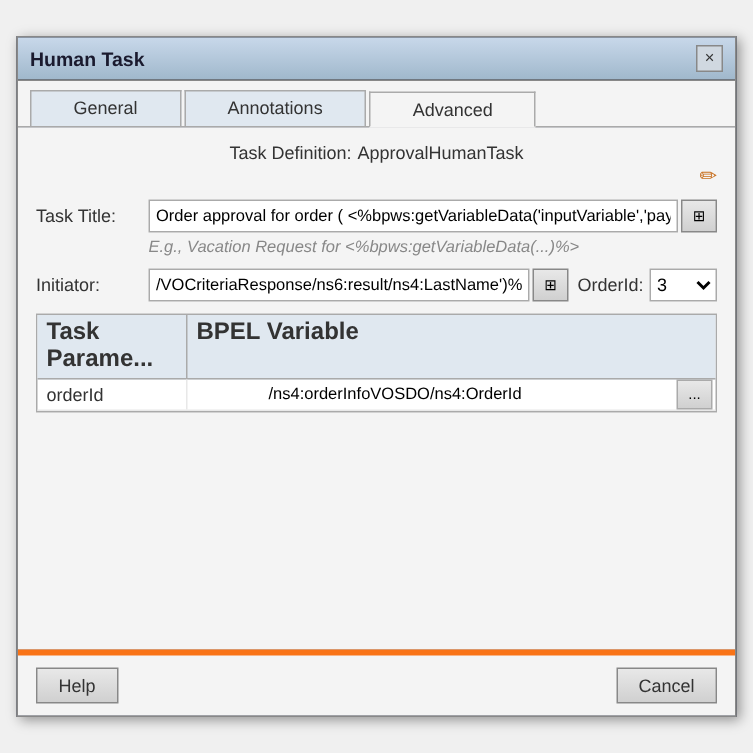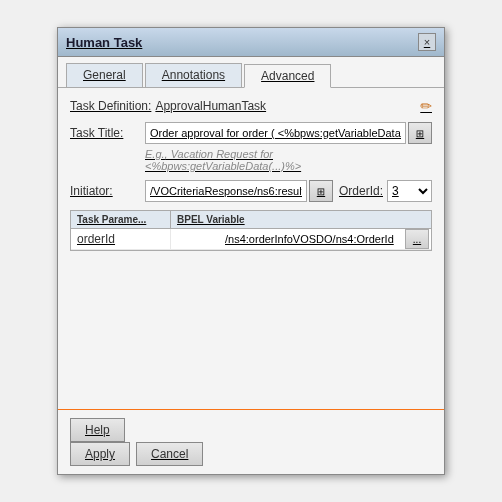--- a/index.html
+++ b/index.html
@@ -7,25 +7,24 @@
       font-family: Arial, sans-serif;
       font-size: 12px;
       background: #f0f0f0;
       display: flex;
       align-items: center;
       justify-content: center;
       width: 502px;
       height: 502px;
     }
     .dialog {
-      width: 388px;
+      width: 480px;
       background: #0f172a;
       border: 1px solid #888;
       box-shadow: 2px 2px 8px rgba(0,0,0,0.4);
-      text-decoration: underline;
     }
     .title-bar {
       background: linear-gradient(to bottom, #c8d8ea, #a0b8cc);
       padding: 5px 8px;
       display: flex;
       justify-content: space-between;
       align-items: center;
       border-bottom: 1px solid #888;
     }
     .title-bar-text {
@@ -45,21 +44,21 @@
       font-size: 11px;
       color: #333;
     }
     .tabs {
       display: flex;
       padding: 6px 8px 0 8px;
       background: #f4f4f4;
       border-bottom: 1px solid #aaa;
     }
     .tab {
-      padding: 4px 16px;
+      padding: 4px 28px;
       border: 1px solid #aaa;
       background: #e0e8f0;
       cursor: pointer;
       font-size: 12px;
       color: #333;
       margin-right: 2px;
       border-bottom: none;
     }
     .tab.active {
       background: #f4f4f4;
@@ -75,20 +74,21 @@
     .label {
       font-size: 12px;
       color: #333;
       white-space: nowrap;
     }
     .task-definition-row {
       display: flex;
       align-items: center;
       margin-bottom: 8px;
       justify-content: space-between;
+      flex-direction: column;
     }
     .task-definition-left {
       display: flex;
       align-items: center;
     }
     .pencil-icon {
       color: #c87020;
       font-size: 14px;
       cursor: pointer;
       margin-left: auto;
@@ -165,21 +165,21 @@
       background: #fff;
       margin-bottom: 8px;
     }
     .table-header {
       display: flex;
       background: #e0e8f0;
       border-bottom: 1px solid #aaa;
     }
     .table-header-cell {
       padding: 3px 6px;
-      font-size: 10px;
+      font-size: 16px;
       font-weight: bold;
       color: #333;
       border-right: 1px solid #aaa;
     }
     .table-header-cell:first-child {
       width: 100px;
     }
     .table-header-cell:last-child {
       flex: 1;
       border-right: none;
@@ -222,25 +222,24 @@
       margin-right: 2px;
       flex-shrink: 0;
     }
     .spacer {
       flex: 1;
       min-height: 140px;
     }
     .footer {
       display: flex;
       justify-content: space-between;
-      align-items: flex-start;
+      align-items: flex-end;
       padding: 8px 12px;
-      border-top: 1px solid #f97316;
+      border-top: 4px solid #f97316;
       background: #f4f4f4;
-      flex-direction: column;
     }
     .footer-right {
       display: flex;
       gap: 6px;
     }
     .footer-btn {
       padding: 4px 14px;
       border: 1px solid #888;
       background: linear-gradient(to bottom, #e8e8e8, #d0d0d0);
       cursor: pointer;
@@ -311,17 +310,16 @@
       </div>
     </div>
 
     <div class="spacer"></div>
 
   </div>
 
   <div class="footer">
     <button class="footer-btn">Help</button>
     <div class="footer-right">
-      <button class="footer-btn">Apply</button>
       <button class="footer-btn">Cancel</button>
     </div>
   </div>
 </div>
 
 </body></html>

